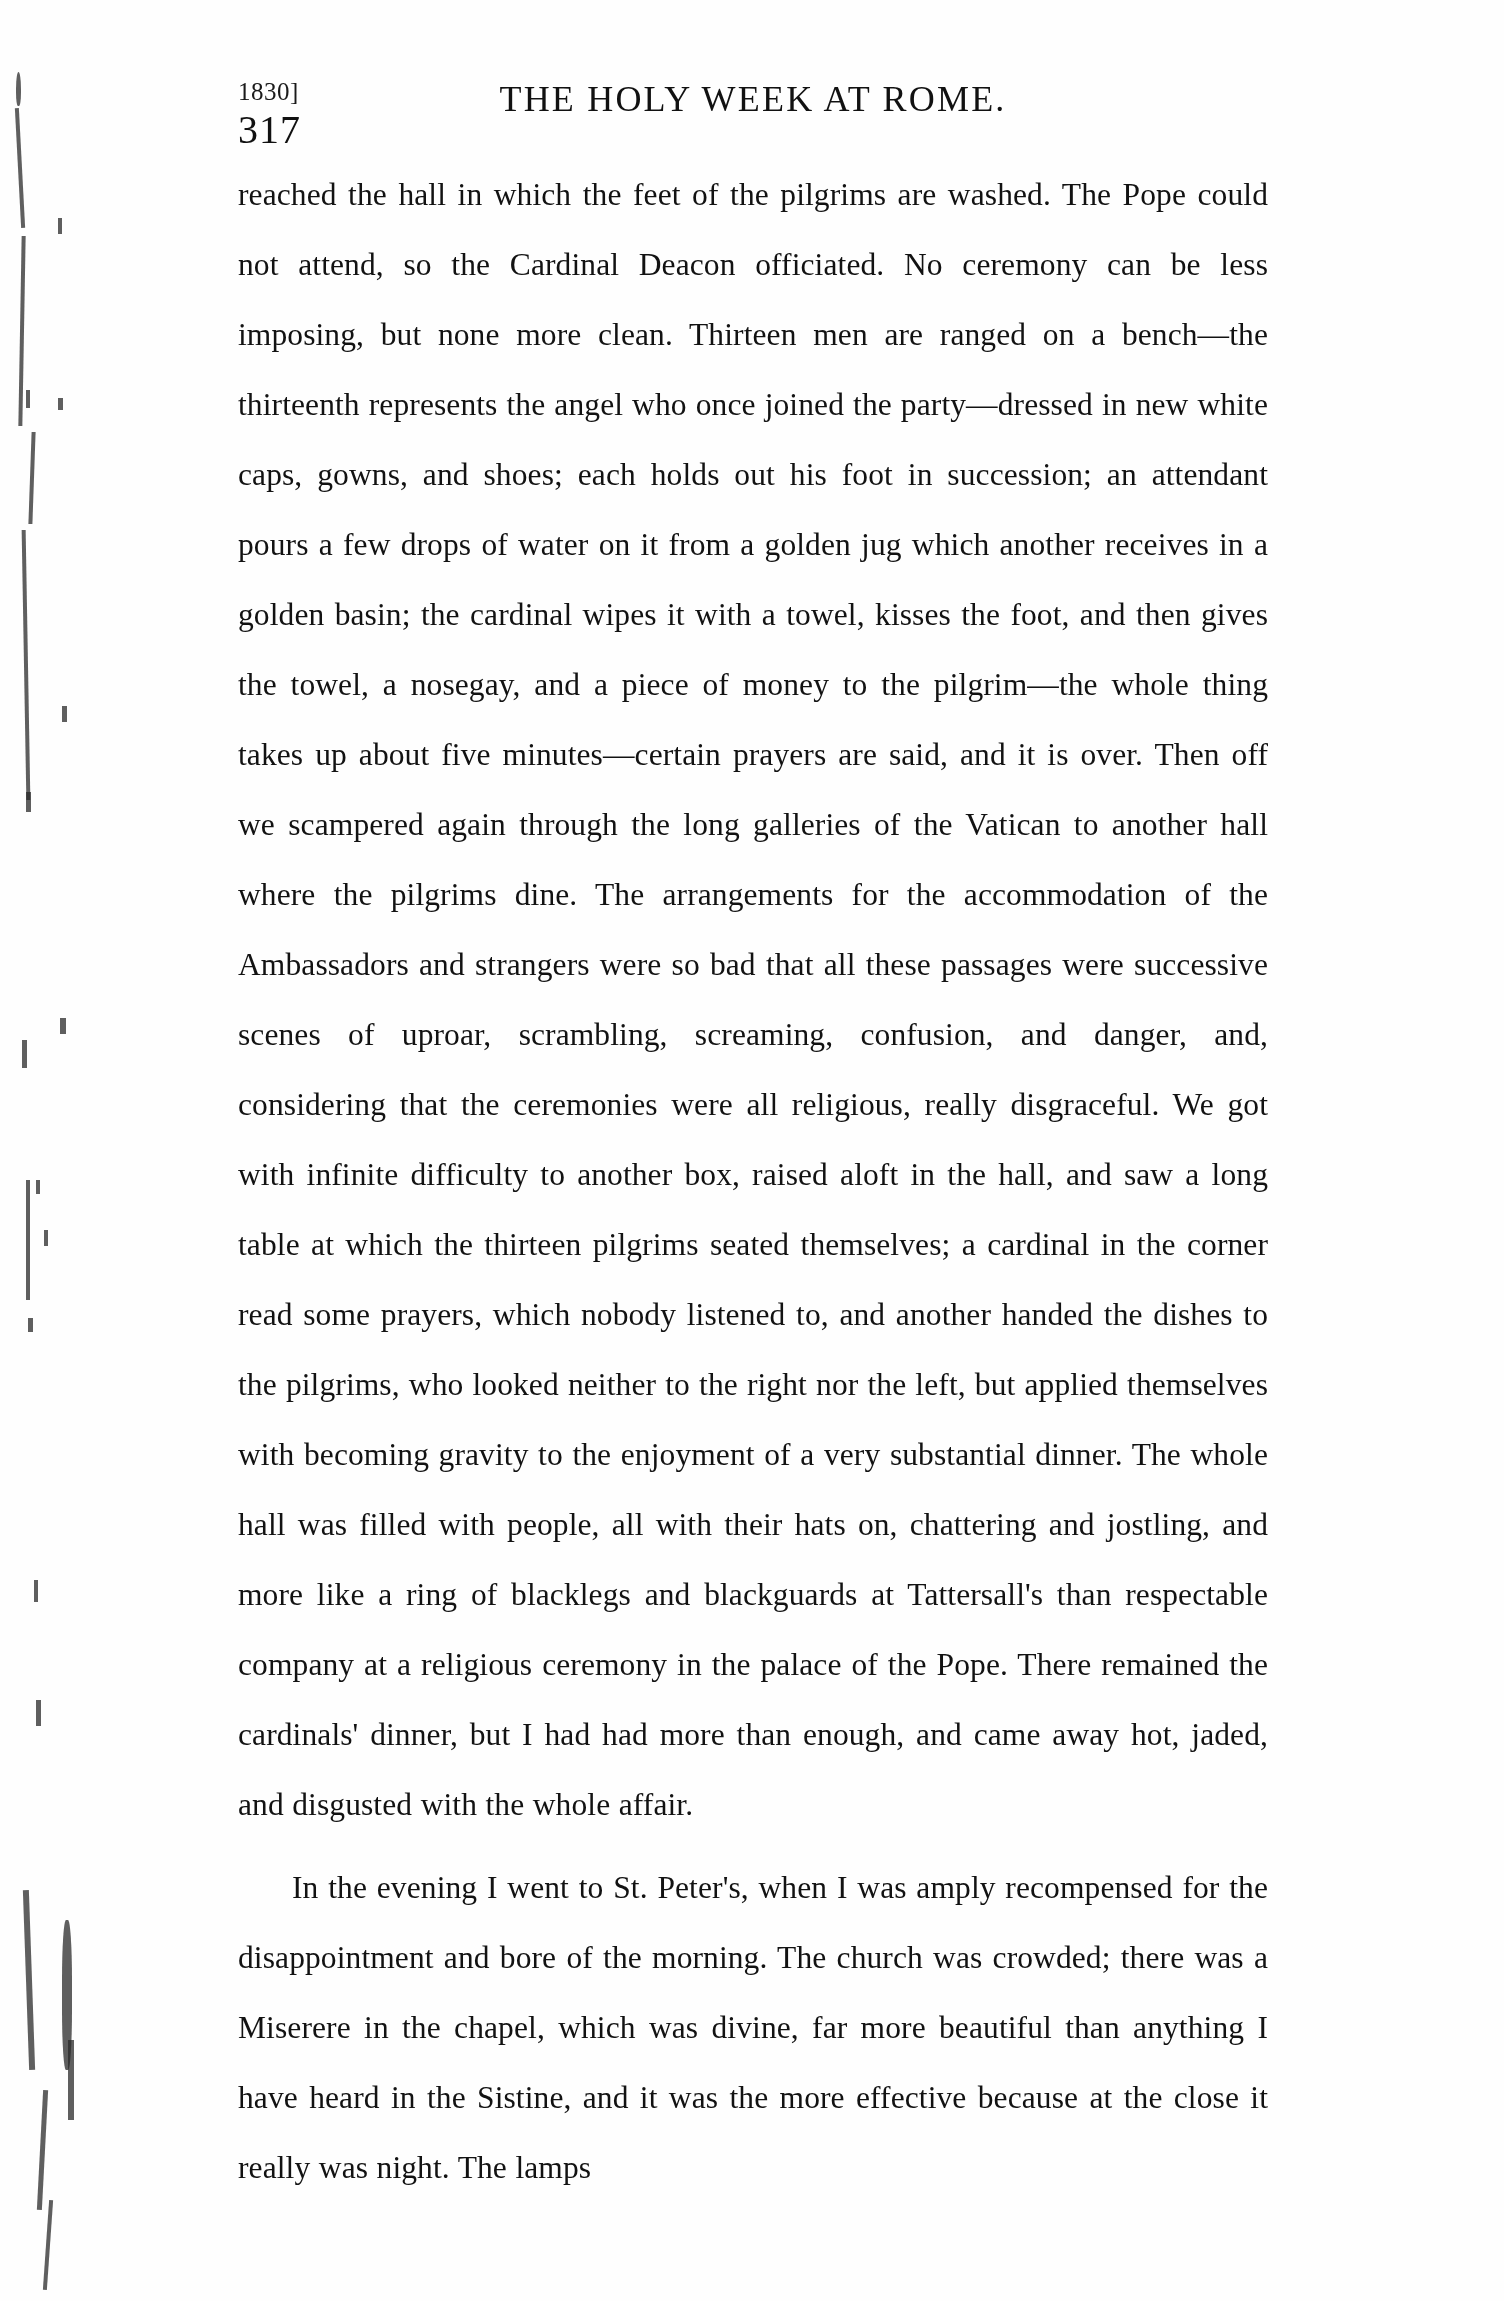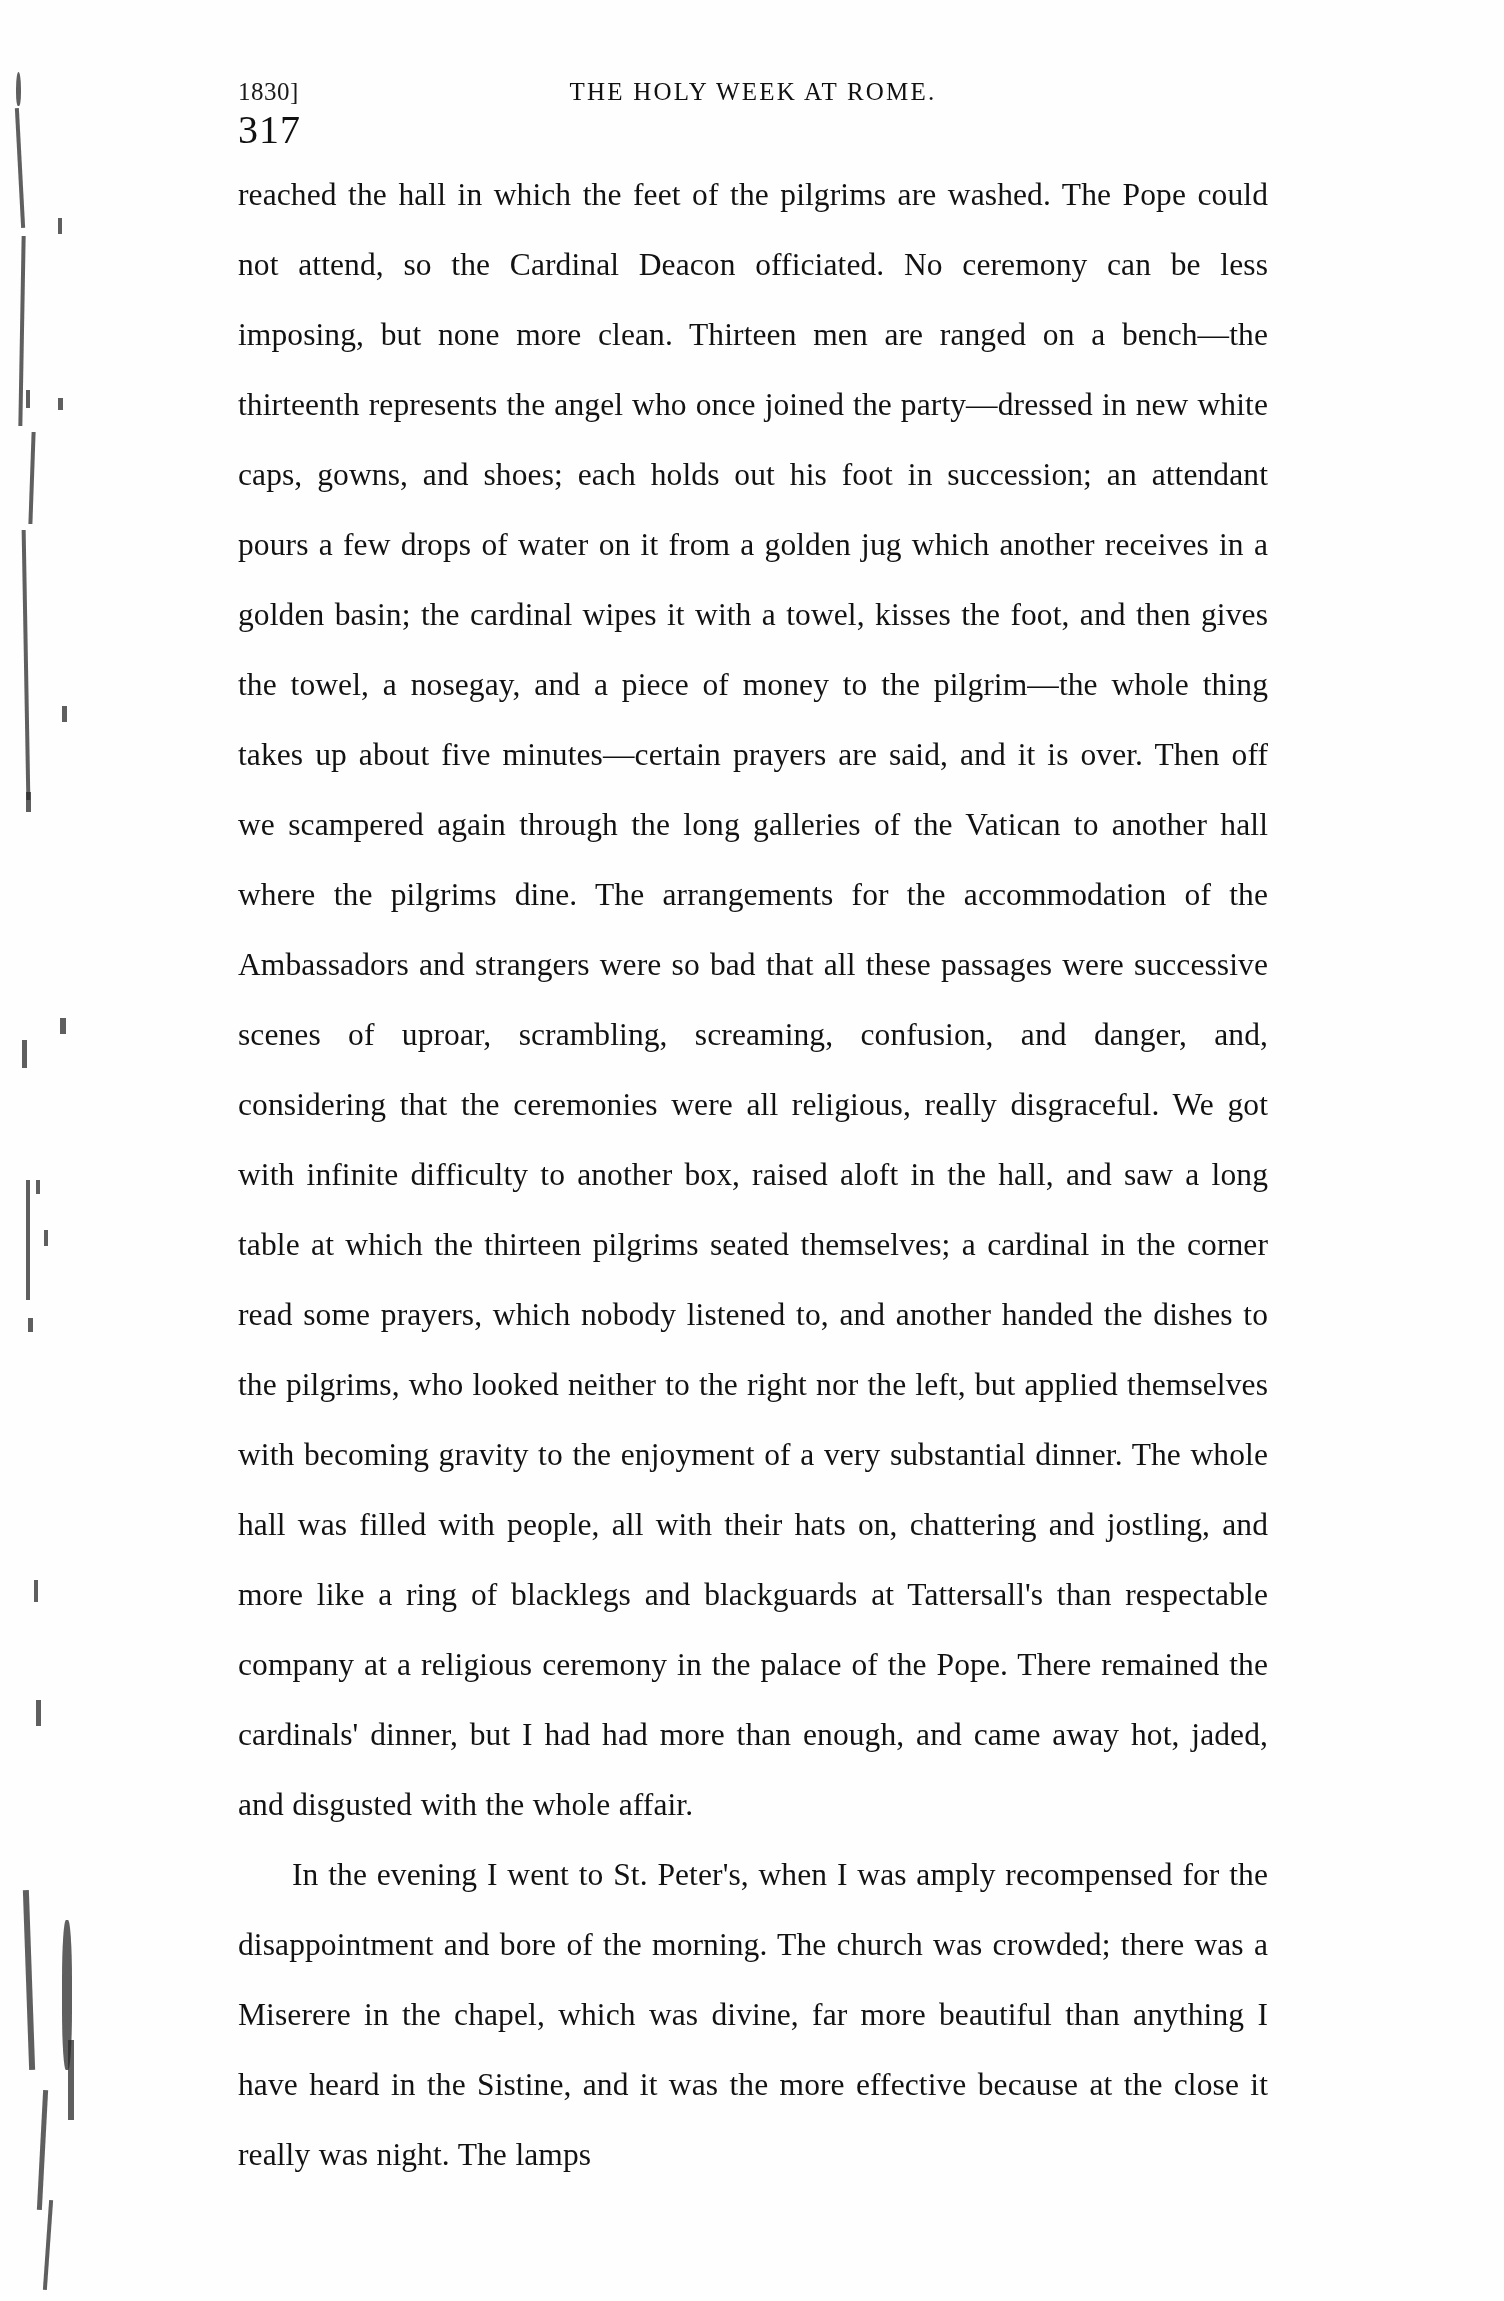--- a/index.html
+++ b/index.html
@@ -56,21 +56,21 @@
     font-size: 25px;
     letter-spacing: .5px;
     color: #1a1a1a;
     white-space: nowrap;
   }
   .header-title {
     position: absolute;
     left: 0;
     right: 0;
     text-align: center;
-    font-size: 25px;
+    font-size: 36px;
     letter-spacing: 2.2px;
     color: #111111;
   }
   .header-page {
     font-size: 40px;
     color: #111111;
     letter-spacing: 1px;
     text-align: right;
   }
 
@@ -84,21 +84,21 @@
     letter-spacing: .1px;
     word-spacing: .5px;
   }
   .body-text p {
     margin: 0;
   }
   .body-text p.indent {
     text-indent: 54px;
   }
   .body-text p + p {
-    margin-top: 0;
+    margin-top: 13px;
   }
 </style>
 </head>
 <body>
 
 <div class="page">
 
   <div class="binding-edge">
     <div class="mark" style="left:16px; top:72px; width:5px; height:34px; border-radius:50% 50% 40% 40%;"></div>
     <div class="mark" style="left:18px; top:108px; width:4px; height:120px; transform:rotate(-3deg);"></div>

